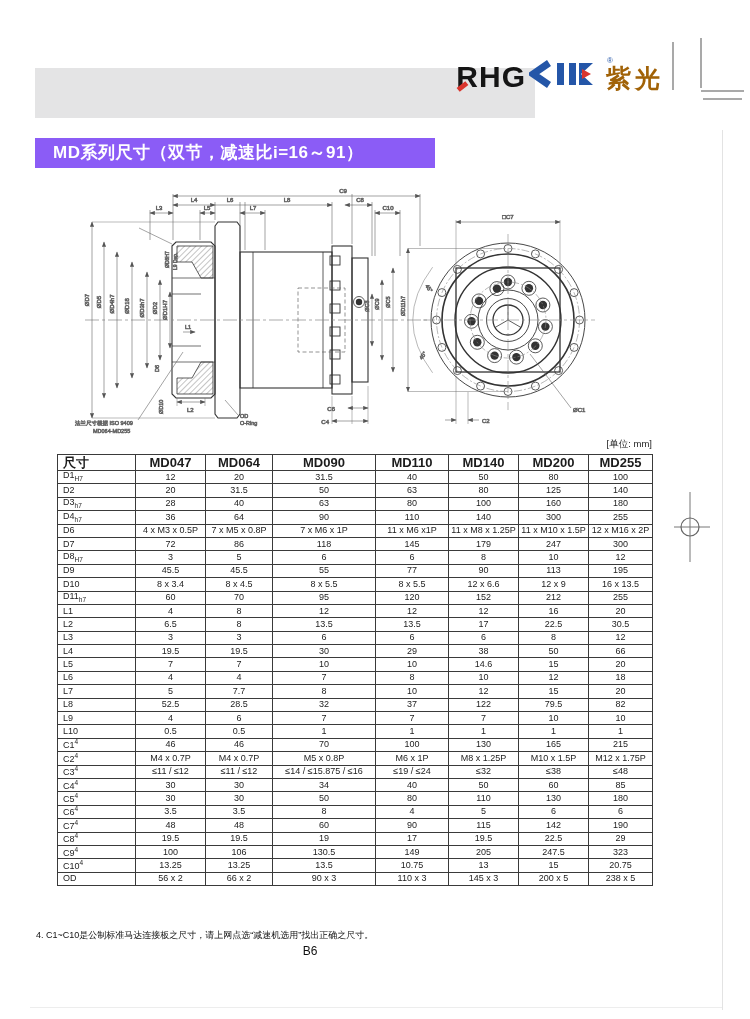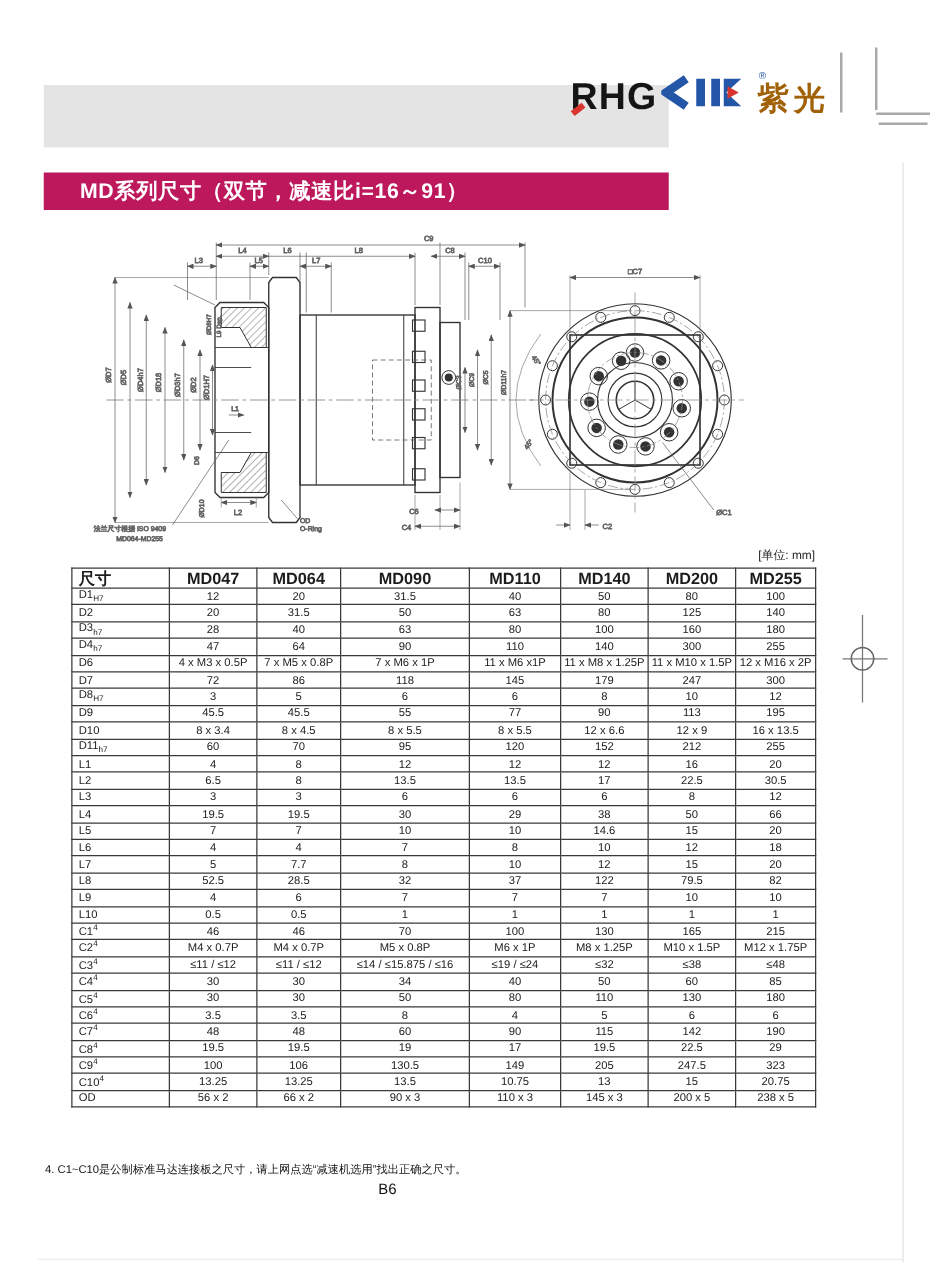--- a/index.html
+++ b/index.html
@@ -1,19 +1,19 @@
 <!DOCTYPE html>
 <html><head>
 <meta charset="utf-8">
 <style>
   html,body{margin:0;padding:0}
   body{width:750px;height:1019px;position:relative;background:#fff;font-family:"Liberation Sans",sans-serif;color:#222;overflow:hidden}
   .abs{position:absolute}
   .gray-banner{left:35px;top:68px;width:500px;height:50px;background:#e4e4e5}
-  .red-banner{left:35px;top:138px;width:500px;height:30px;background:#be185d;color:#fff;font-size:17px;font-weight:bold;line-height:30px;padding-left:29px;box-sizing:border-box;letter-spacing:.5px}
+  .red-banner{left:35px;top:138px;width:400px;height:30px;background:#8b5cf6;color:#fff;font-size:17px;font-weight:bold;line-height:30px;padding-left:18px;box-sizing:border-box;letter-spacing:.5px}
   .logo-stack{right:86px;top:60px;display:flex;flex-direction:row;align-items:flex-end;gap:3px}
   .rhg{font-size:30px;font-weight:800;color:#151515;letter-spacing:1px;line-height:1;position:relative}
   .rhg .wedge{position:absolute;left:1px;bottom:3px;width:11px;height:5px;background:#d9352e;transform:rotate(-38deg)}
   .ziguang{font-size:25px;font-weight:bold;color:#a16207;letter-spacing:4px;line-height:1.1}
   .unit-note{left:555px;top:438px;width:97px;text-align:right;font-size:9.5px;color:#222}
   table.dims{position:absolute;left:57px;top:454px;border-collapse:collapse;table-layout:fixed;width:595px;font-size:9px;color:#1c1c1c}
   table.dims td{border:1px solid #3a3a3a;text-align:center;height:12.4px;padding:0 1px;line-height:1.02;overflow:hidden;white-space:nowrap}
   table.dims tr.hdr td{font-weight:bold;height:15px;font-size:13px}
   table.dims td.dim-col{text-align:left;padding-left:5px}
   table.dims sub,table.dims sup{font-size:6.5px}
@@ -362,21 +362,21 @@
         <td>28</td>
         <td>40</td>
         <td>63</td>
         <td>80</td>
         <td>100</td>
         <td>160</td>
         <td>180</td>
       </tr>
       <tr>
         <td class="dim-col">D4<sub>h7</sub></td>
-        <td>47</td>
+        <td>36</td>
         <td>64</td>
         <td>90</td>
         <td>110</td>
         <td>140</td>
         <td>300</td>
         <td>255</td>
       </tr>
       <tr>
         <td class="dim-col">D6</td>
         <td>4 x M3 x 0.5P</td>

